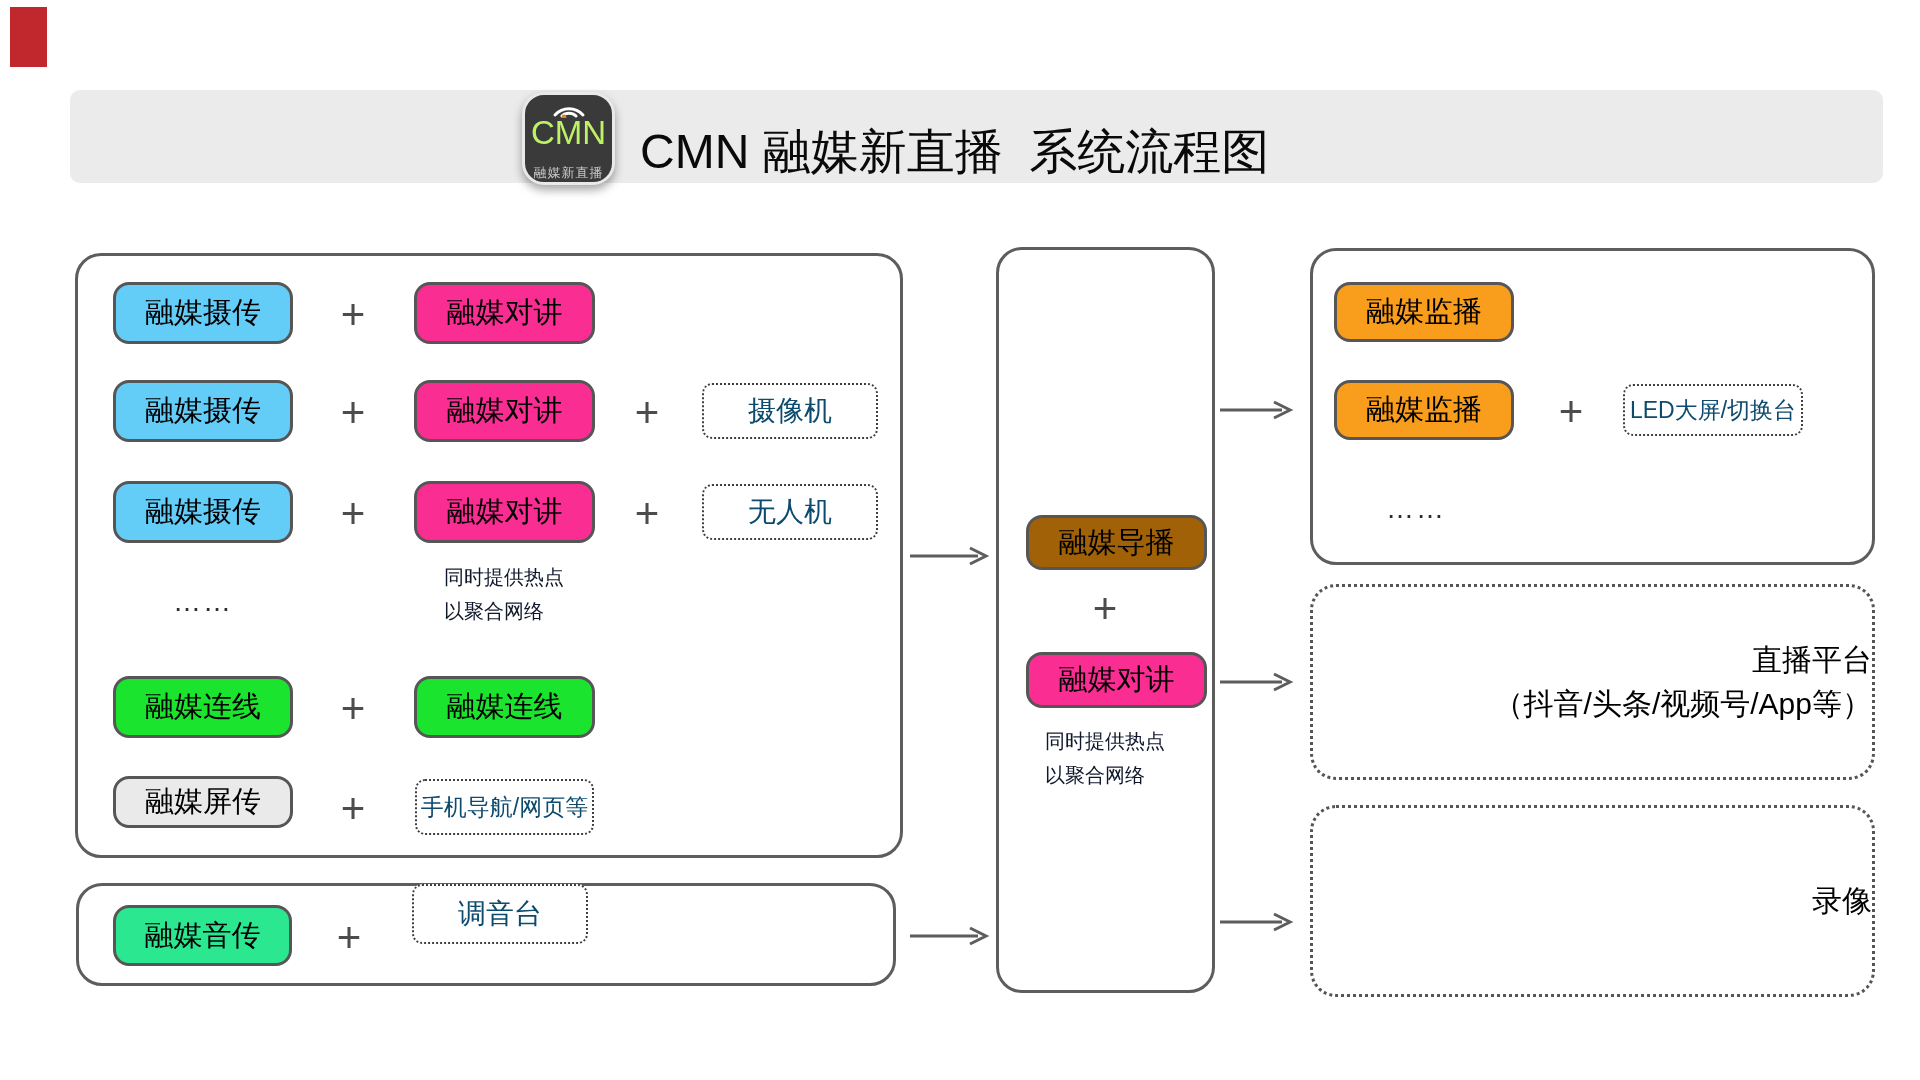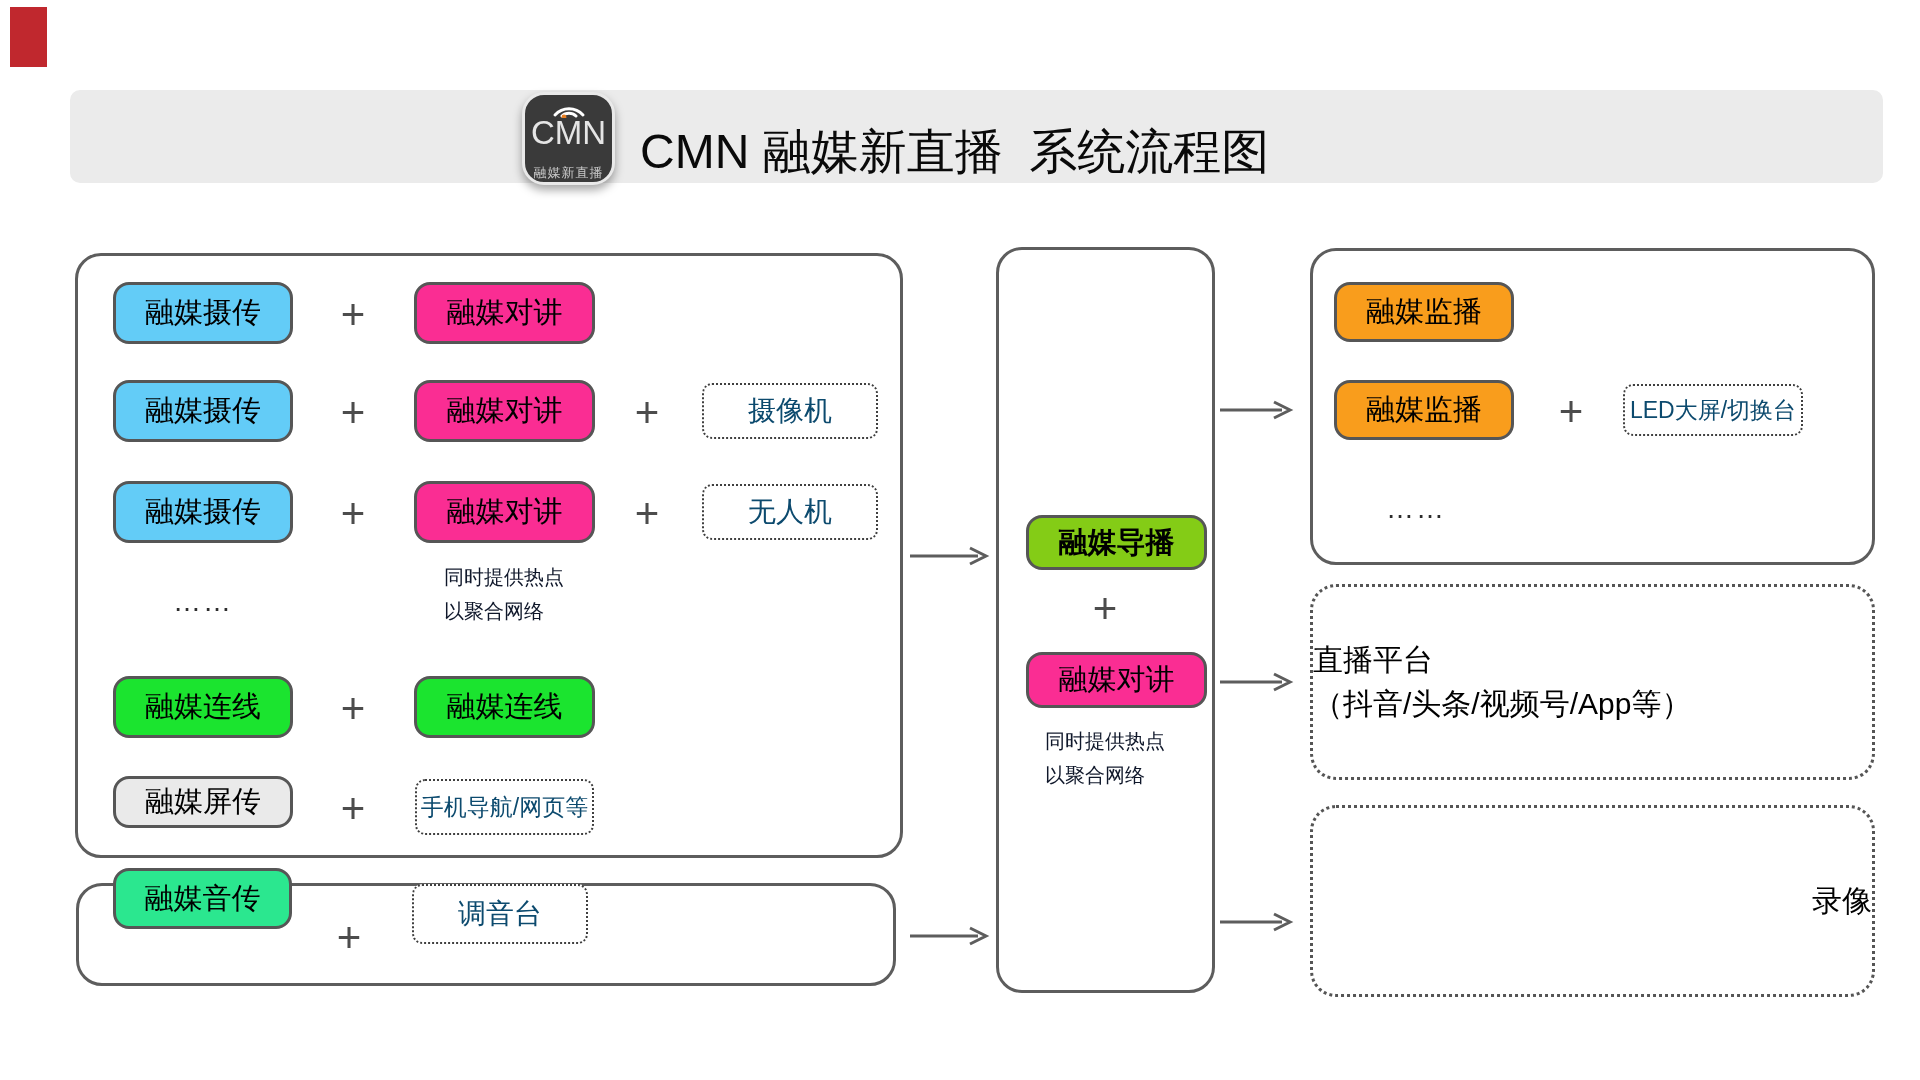--- a/index.html
+++ b/index.html
@@ -10,48 +10,48 @@
   
   .red-marker{position:absolute;left:10px;top:7px;width:37px;height:60px;background:#c0282e;}
   
   .banner{position:absolute;left:70px;top:90px;width:1813px;height:93px;background:#ebebeb;border-radius:10px;}
   .logo{
     position:absolute;left:522px;top:92px;width:93px;height:93px;background:#3a3a3a;
     border:3px solid #e9e9e9;border-radius:22px;box-sizing:border-box;
     box-shadow:0 5px 10px rgba(0,0,0,.35);display:flex;flex-direction:column;align-items:center;
   }
   .logo-wifi{margin-top:5px;height:18px;}
-  .logo-text{color:#e5e5e5;font-size:33px;line-height:33px;letter-spacing:0px;margin-top:-2px;}
+  .logo-text{color:#bef264;font-size:33px;line-height:33px;letter-spacing:0px;margin-top:-2px;}
   .logo-sub{color:#c9c9c9;font-size:13px;line-height:15px;margin-top:16px;letter-spacing:1px;}
   .title{
     position:absolute;left:640px;top:152px;transform:translateY(-50%);
     font-size:48px;font-weight:500;white-space:pre;color:#0a0a0a;
   }
   
   .panel{position:absolute;background:#fff;border:3px solid #5d5d5d;border-radius:26px;box-sizing:border-box;}
   .panel.dotted{border:3px dotted #555;}
   #sources-panel{left:75px;top:253px;width:828px;height:605px;}
   #audio-panel{left:76px;top:883px;width:820px;height:103px;}
   #center-panel{left:996px;top:247px;width:219px;height:746px;}
   #monitor-panel{left:1310px;top:248px;width:565px;height:317px;}
-  #platform-panel{left:1310px;top:584px;width:565px;height:196px;display:flex;flex-direction:column;align-items:flex-start;justify-content:center;}
+  #platform-panel{left:1310px;top:584px;width:565px;height:196px;display:flex;flex-direction:column;align-items:flex-end;justify-content:center;}
   #record-panel{left:1310px;top:805px;width:565px;height:192px;display:flex;align-items:center;justify-content:flex-end;}
   
   .pill{
     position:absolute;display:flex;align-items:center;justify-content:center;
     border:3px solid #565656;border-radius:16px;box-sizing:border-box;
     font-size:29px;font-weight:500;color:#000;
   }
   .pill.blue{background:#63ccf7;}
   .pill.pink{background:#fa2d93;}
   .pill.green{background:#1be42f;}
   .pill.spring{background:#2be78f;}
   .pill.orange{background:#f99d1c;}
   .pill.graylight{background:#eaeaea;}
-  .pill.graymid{background:#84cc16;font-weight:bold;}
+  .pill.graymid{background:#a16207;}
   
   .dotbox{
     position:absolute;display:flex;align-items:center;justify-content:center;
     border:2.5px dotted #3f3f3f;border-radius:10px;box-sizing:border-box;
     background:#fff;font-size:28px;color:#0c4a6e;
   }
   .dotbox.small{font-size:23px;}
   
   .plus{position:absolute;transform:translate(-50%,-50%);font-size:42px;font-weight:400;color:#4c4c4c;line-height:1;}
   .dots{position:absolute;transform:translate(-50%,-50%);font-size:28px;color:#2c2c2c;letter-spacing:2px;}
@@ -105,21 +105,21 @@
 
   <div class="pill green" style="left:113px;top:676px;width:180px;height:62px;">融媒连线</div>
   <div class="plus" style="left:353px;top:709px;">+</div>
   <div class="pill green" style="left:414px;top:676px;width:181px;height:62px;">融媒连线</div>
 
   <div class="pill graylight" style="left:113px;top:776px;width:180px;height:52px;">融媒屏传</div>
   <div class="plus" style="left:353px;top:809px;">+</div>
   <div class="dotbox small" style="left:415px;top:779px;width:179px;height:56px;">手机导航/网页等</div>
 
   <div class="panel" id="audio-panel"></div>
-  <div class="pill spring" style="left:113px;top:868px;width:179px;height:61px;">融媒音传</div>
+  <div class="pill spring" style="left:113px;top:905px;width:179px;height:61px;">融媒音传</div>
   <div class="plus" style="left:349px;top:938px;">+</div>
   <div class="dotbox" style="left:412px;top:884px;width:176px;height:60px;">调音台</div>
 
   <div class="panel" id="center-panel"></div>
   <div class="pill graymid" style="left:1026px;top:515px;width:181px;height:55px;">融媒导播</div>
   <div class="plus" style="left:1105px;top:609px;">+</div>
   <div class="pill pink" style="left:1026px;top:652px;width:181px;height:56px;">融媒对讲</div>
   <div class="caption" style="left:1105px;top:724px;">
     <div>同时提供热点</div>
     <div>以聚合网络</div>

